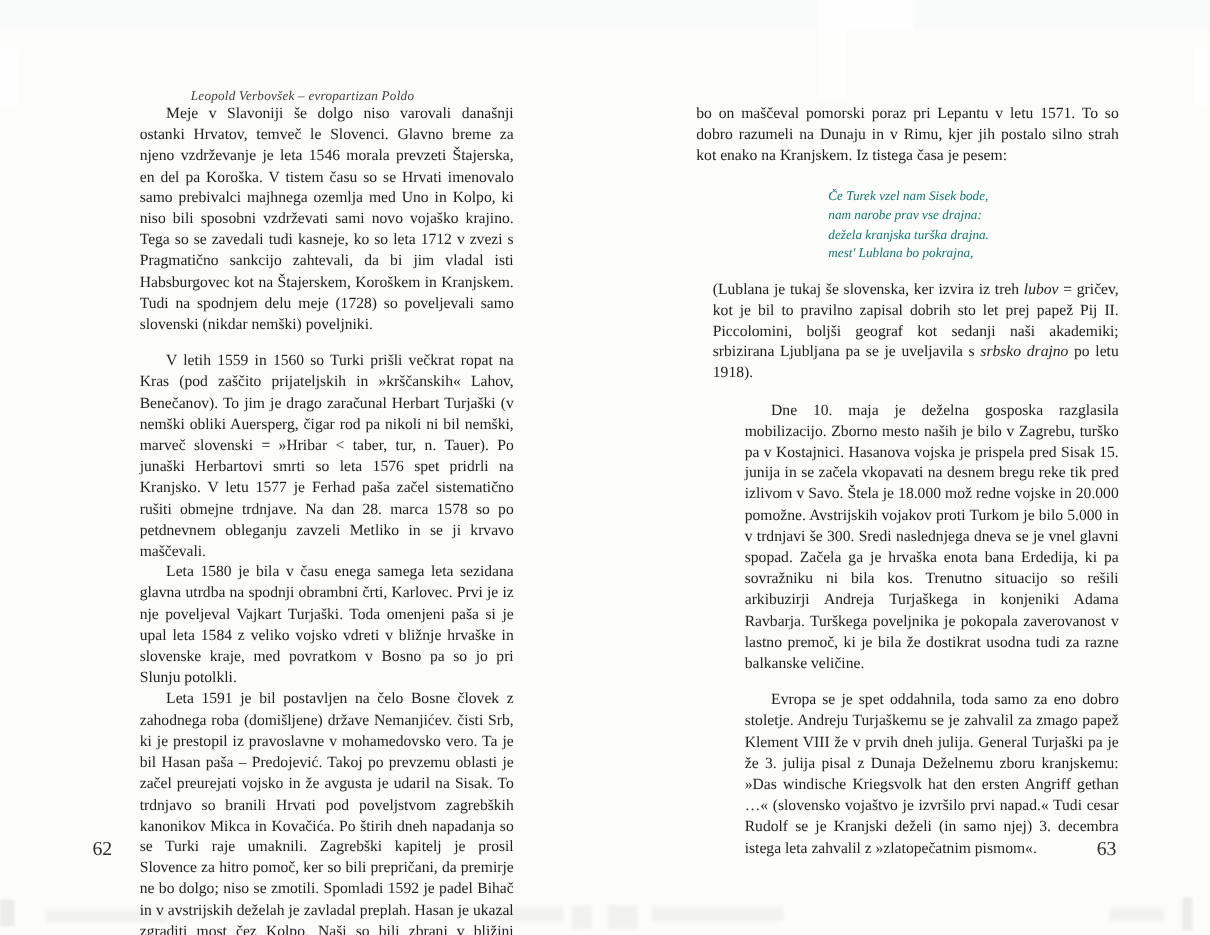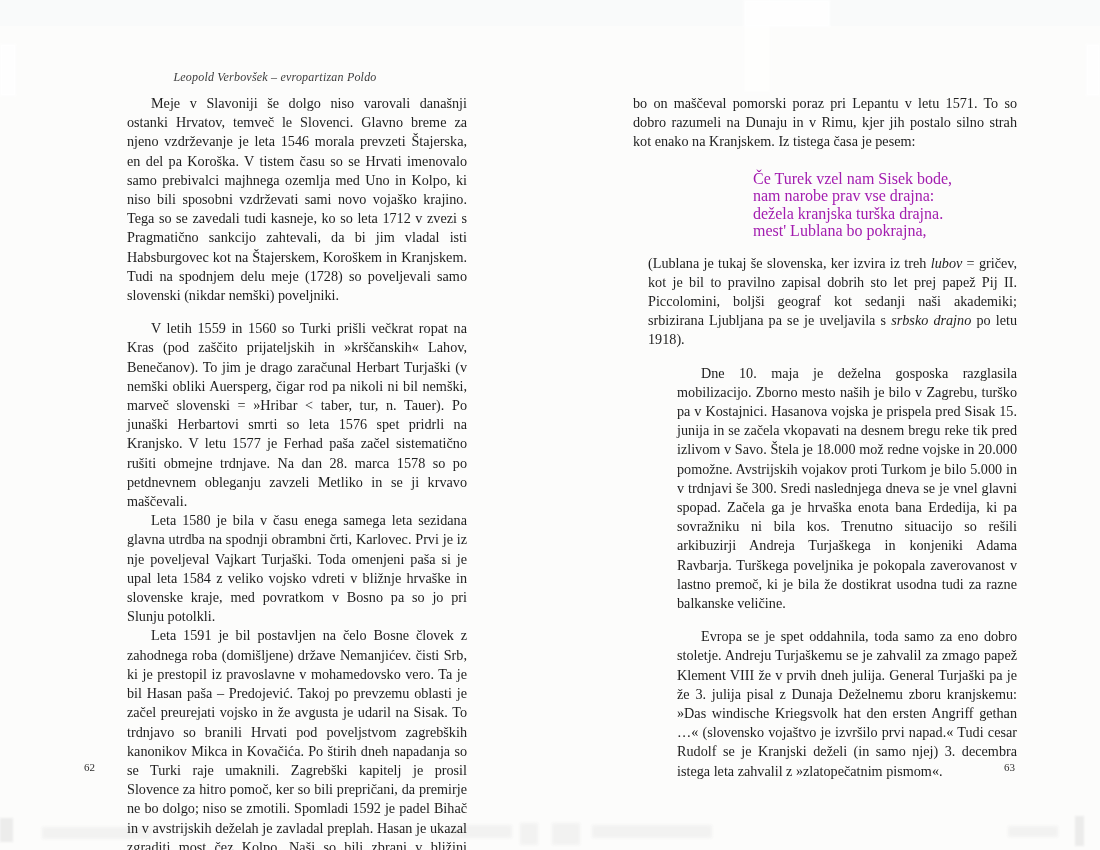--- a/index.html
+++ b/index.html
@@ -5,35 +5,35 @@
   html,body{margin:0;padding:0;}
   body{
     width:1100px;height:850px;position:relative;overflow:hidden;
     background:var(--paper,#fcfcfb);
     font-family:"Liberation Serif","DejaVu Serif",serif;
   }
   .page{position:absolute;top:0;height:850px;width:384px;}
   #page-left{left:83px;}
   #page-right{left:633px;}
   .running-header{
-    position:absolute;top:70px;left:0;right:0;text-align:center;
+    position:absolute;top:80px;left:0;right:0;text-align:center;
     font-style:italic;font-size:12px;color:#3c3c3c;letter-spacing:.2px;white-space:nowrap;
   }
   .page-body{
     position:absolute;top:94px;left:0;right:0;
     color:var(--ink,#222);font-size:14.2px;line-height:19.2px;
   }
   .para{margin:0;text-align:justify;}
   .indent{text-indent:24px;margin-left:44px;}
   .gap{margin-top:14px;}
   .quote{margin-left:15px;}
   .i{font-style:italic;}
   .b{font-weight:normal;}
-  .poem{margin:18px 0 4px 120px;font-size:16px;line-height:17.5px;color:#a21caf;}
-  .page-number{position:absolute;top:761px;font-size:11px;color:#2e2e2e;}
+  .poem{margin:18px 0 4px 120px;font-style:italic;font-size:12px;line-height:17.5px;color:#0f766e;}
+  .page-number{position:absolute;top:761px;font-size:18px;color:#2e2e2e;}
   .pn-left{left:1px;}
   .pn-right{right:2px;text-align:right;}
 
   
   .top-shade{position:absolute;left:0;top:0;width:1100px;height:26px;background:#f7f8f8;opacity:.45;}
   .notch{position:absolute;background:#ffffff;opacity:.9;filter:blur(1px);}
   .n-center{left:744px;top:0;width:86px;height:27px;}
   .n-tab{left:744px;top:0;width:26px;height:92px;opacity:.7;}
   .n-left{left:0;top:44px;width:16px;height:52px;}
   .n-right{left:1086px;top:44px;width:14px;height:52px;}

